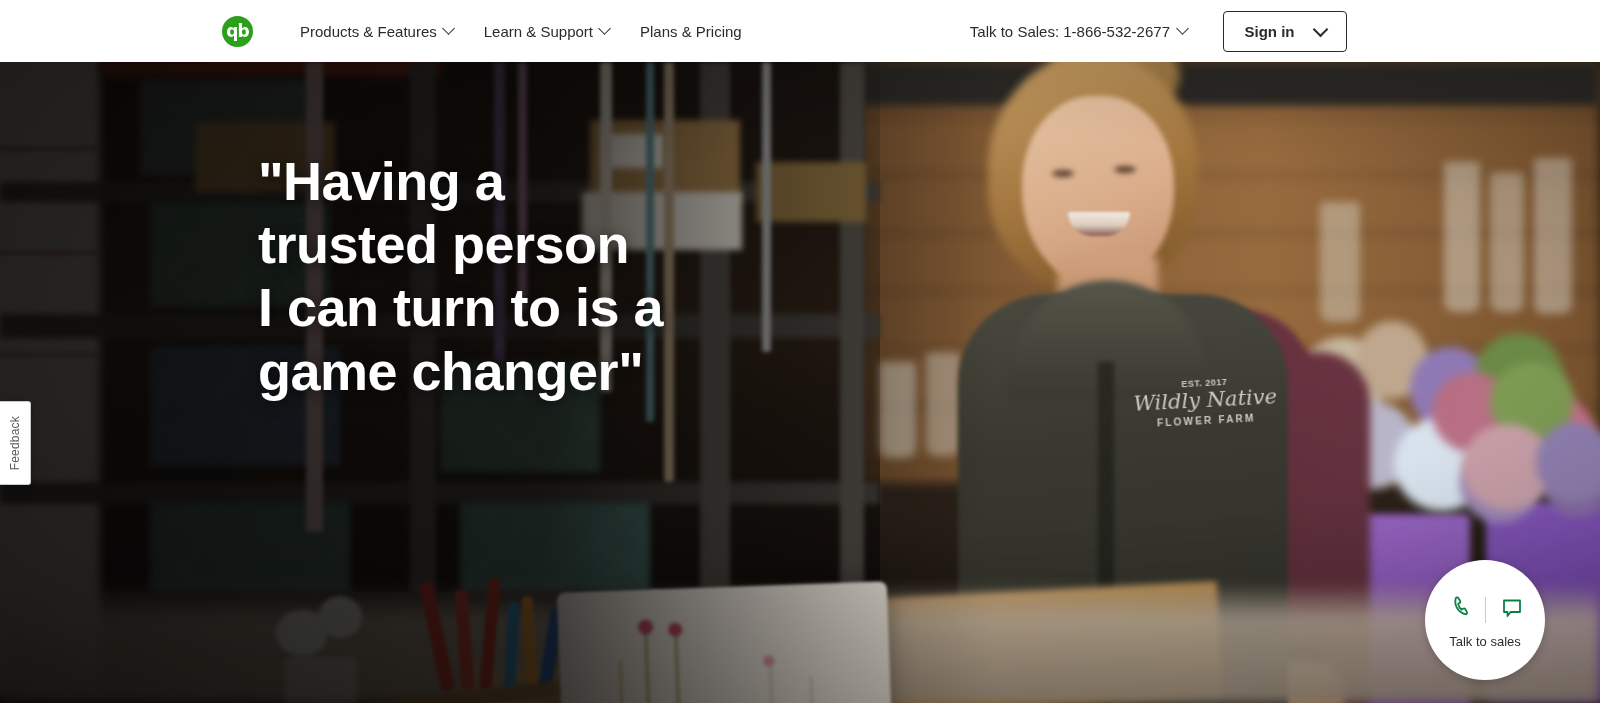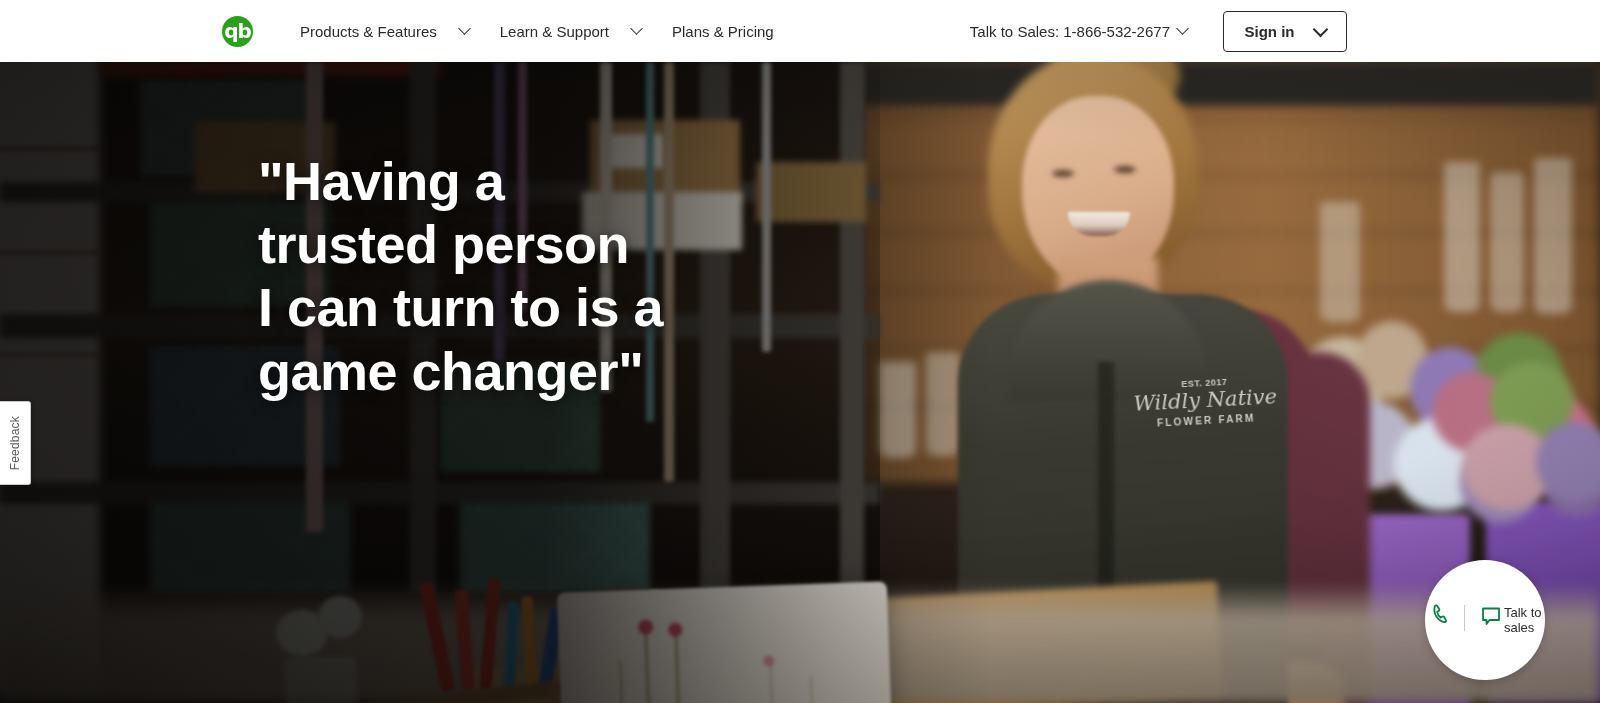--- a/index.html
+++ b/index.html
@@ -21,28 +21,28 @@
     display: flex; align-items: center;
   }
   .logo {
     position: absolute; left: 222px; top: 16px;
     width: 31px; height: 31px;
     border-radius: 50%;
     background: #2ca01c;
     display: flex; align-items: center; justify-content: center;
   }
   .logo-text {
-    color: #ffffff; font-size: 20px; font-weight: bold;
+    color: #ffffff; font-size: 17px; font-weight: bold;
     letter-spacing: -1px; line-height: 1;
     font-family: "DejaVu Sans", sans-serif;
     margin-top: -1px;
   }
   .nav { position: absolute; left: 300px; top: 0; height: 62px; display: flex; align-items: center; gap: 0; }
   .nav-item {
-    display: flex; align-items: center; gap: 23px;
+    display: flex; align-items: center; gap: 7px;
     font-size: 15px; color: #2b2b2b;
     cursor: pointer; height: 62px;
     margin-right: 29px;
   }
   .nav-item:last-child { margin-right: 0; }
   .chev {
     display: inline-block; width: 11px; height: 11px;
     position: relative; top: -2px;
   }
   .chev::before {
@@ -322,21 +322,21 @@
     letter-spacing: .2px;
   }
 
   
   .sales-widget {
     position: absolute; left: 1425px; top: 560px;
     width: 120px; height: 120px;
     background: #ffffff; border-radius: 50%;
     z-index: 30; cursor: pointer;
     box-shadow: 0 2px 10px rgba(0,0,0,.22);
-    display: flex; flex-direction: row;
+    display: flex; flex-direction: column;
     align-items: center; justify-content: center;
   }
   .sw-icons { display: flex; align-items: center; gap: 0; margin-bottom: 9px; margin-top: 4px; }
   .sw-div { width: 1px; height: 26px; background: #c9c9c9; margin: 0 13px; }
   .sw-label { font-size: 13px; color: #2b2b2b; }
   .icon-green { stroke: #0b8043; fill: none; stroke-width: 1.8; }
 </style>
 </head>
 <body>
 

